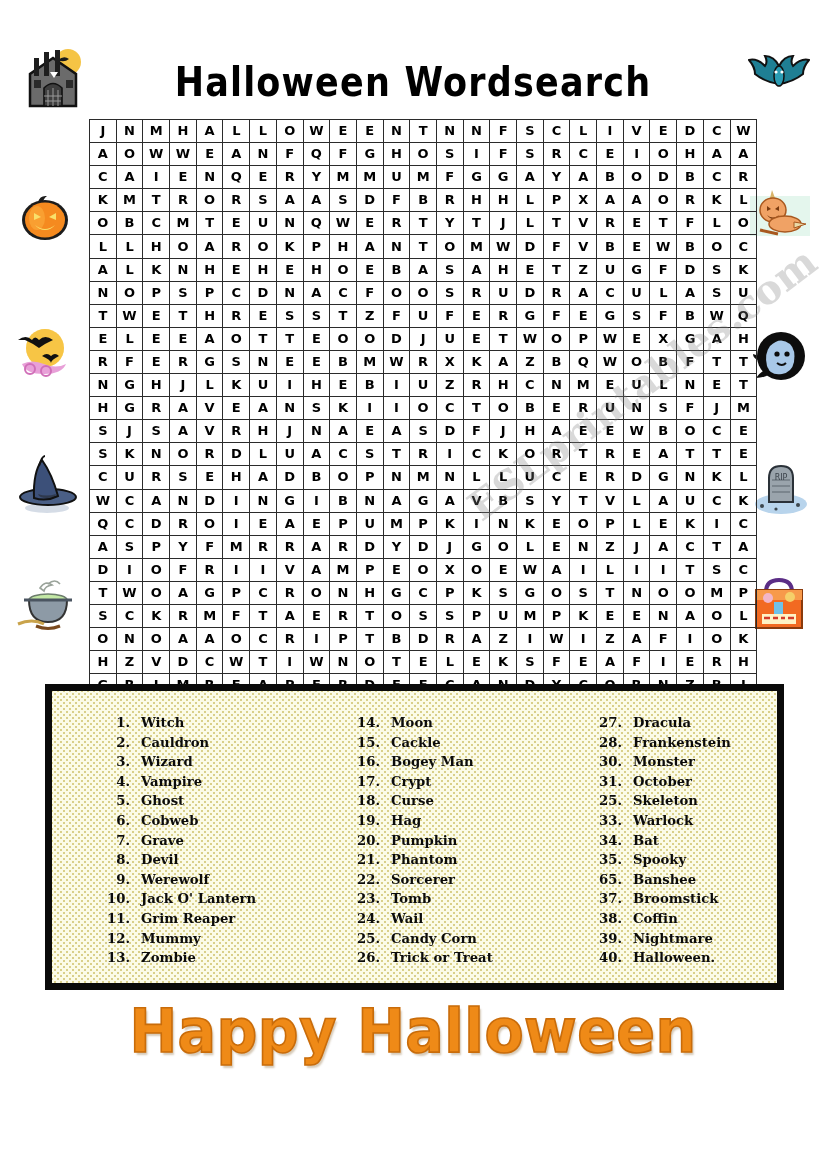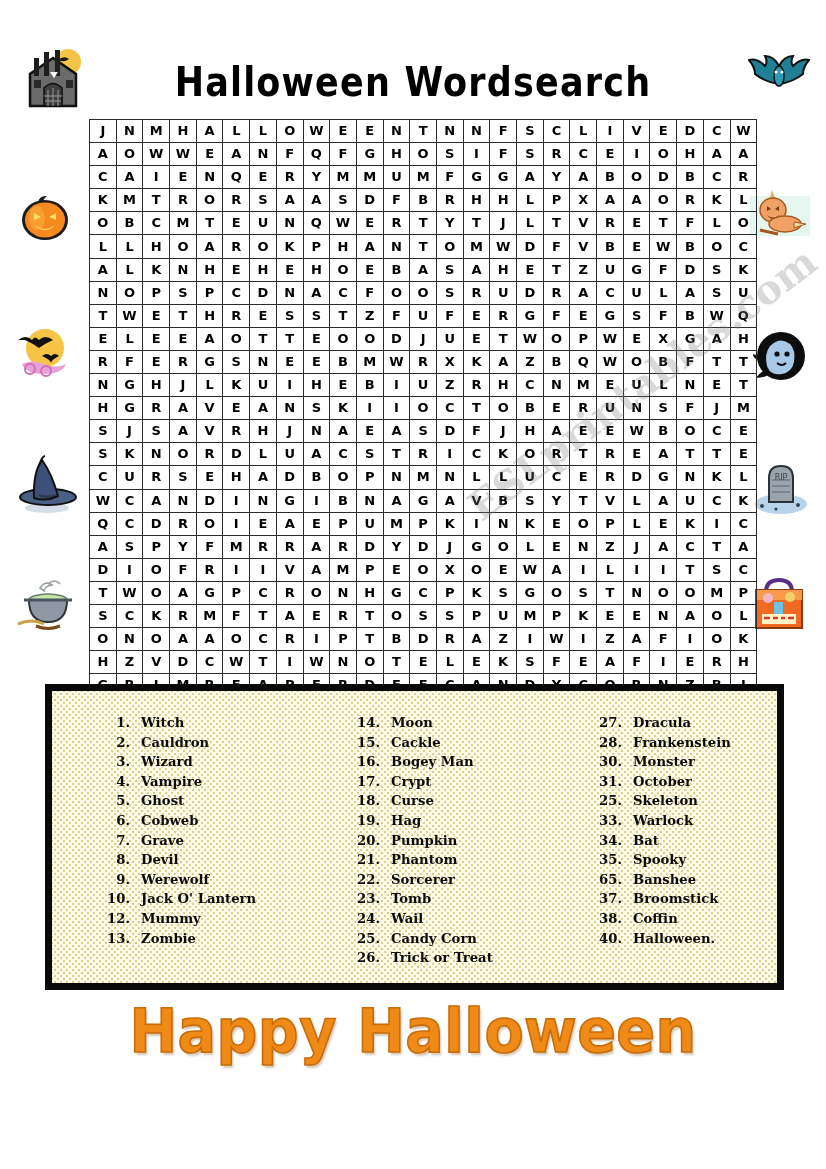--- a/index.html
+++ b/index.html
@@ -994,20 +994,24 @@
       </div>
       <div class="wl-item">
         <span class="wl-num">9.</span>
         <span class="wl-word">Werewolf</span>
       </div>
       <div class="wl-item">
         <span class="wl-num">10.</span>
         <span class="wl-word">Jack O' Lantern</span>
       </div>
       <div class="wl-item">
+        <span class="wl-num">11.</span>
+        <span class="wl-word">Grim Reaper</span>
+      </div>
+      <div class="wl-item">
         <span class="wl-num">12.</span>
         <span class="wl-word">Mummy</span>
       </div>
       <div class="wl-item">
         <span class="wl-num">13.</span>
         <span class="wl-word">Zombie</span>
       </div>
     </div>
   <div class="wl-col" id="wl-col-2">
       <div class="wl-item">
@@ -1102,20 +1106,24 @@
       </div>
       <div class="wl-item">
         <span class="wl-num">37.</span>
         <span class="wl-word">Broomstick</span>
       </div>
       <div class="wl-item">
         <span class="wl-num">38.</span>
         <span class="wl-word">Coffin</span>
       </div>
       <div class="wl-item">
+        <span class="wl-num">39.</span>
+        <span class="wl-word">Nightmare</span>
+      </div>
+      <div class="wl-item">
         <span class="wl-num">40.</span>
         <span class="wl-word">Halloween.</span>
       </div>
     </div>
 
 </div>
 
 <div id="footer-text">Happy Halloween</div>
 
 </body></html>

